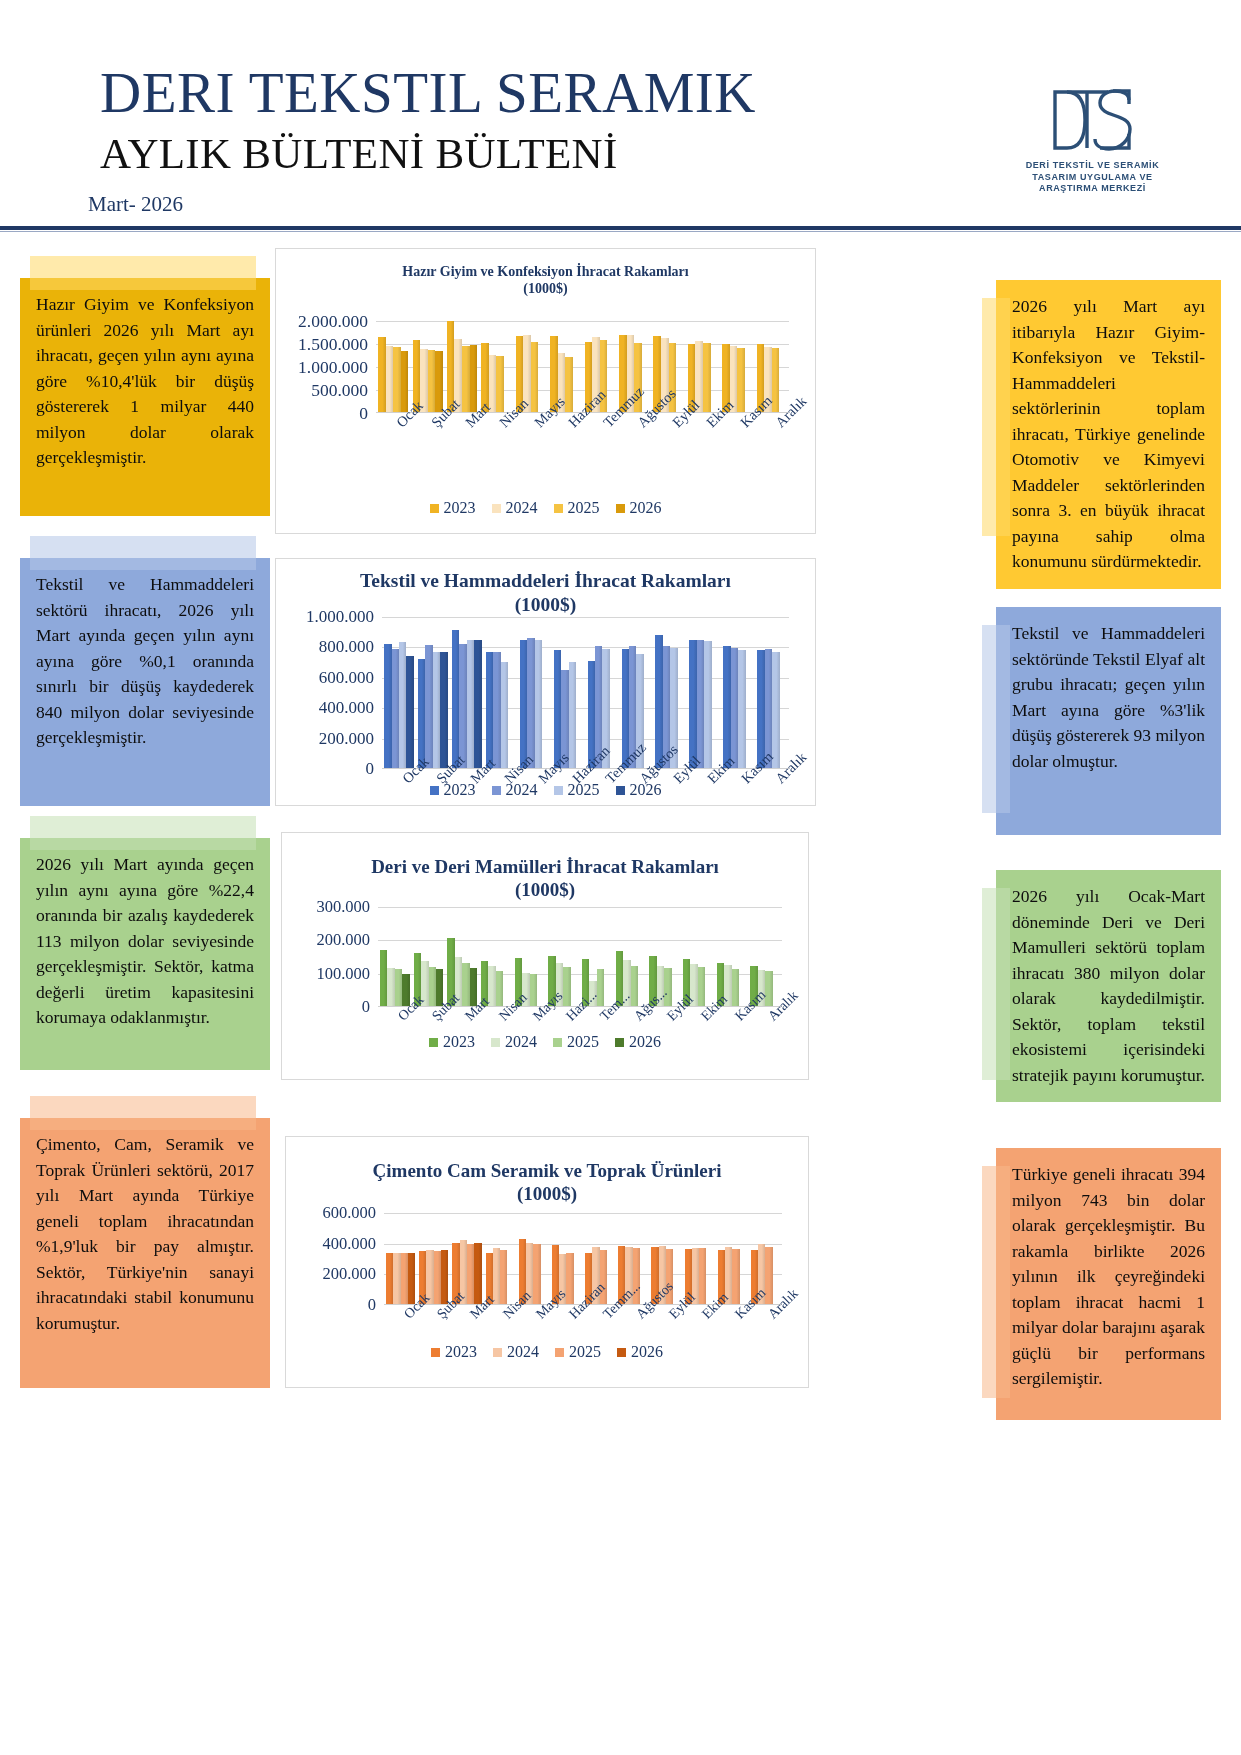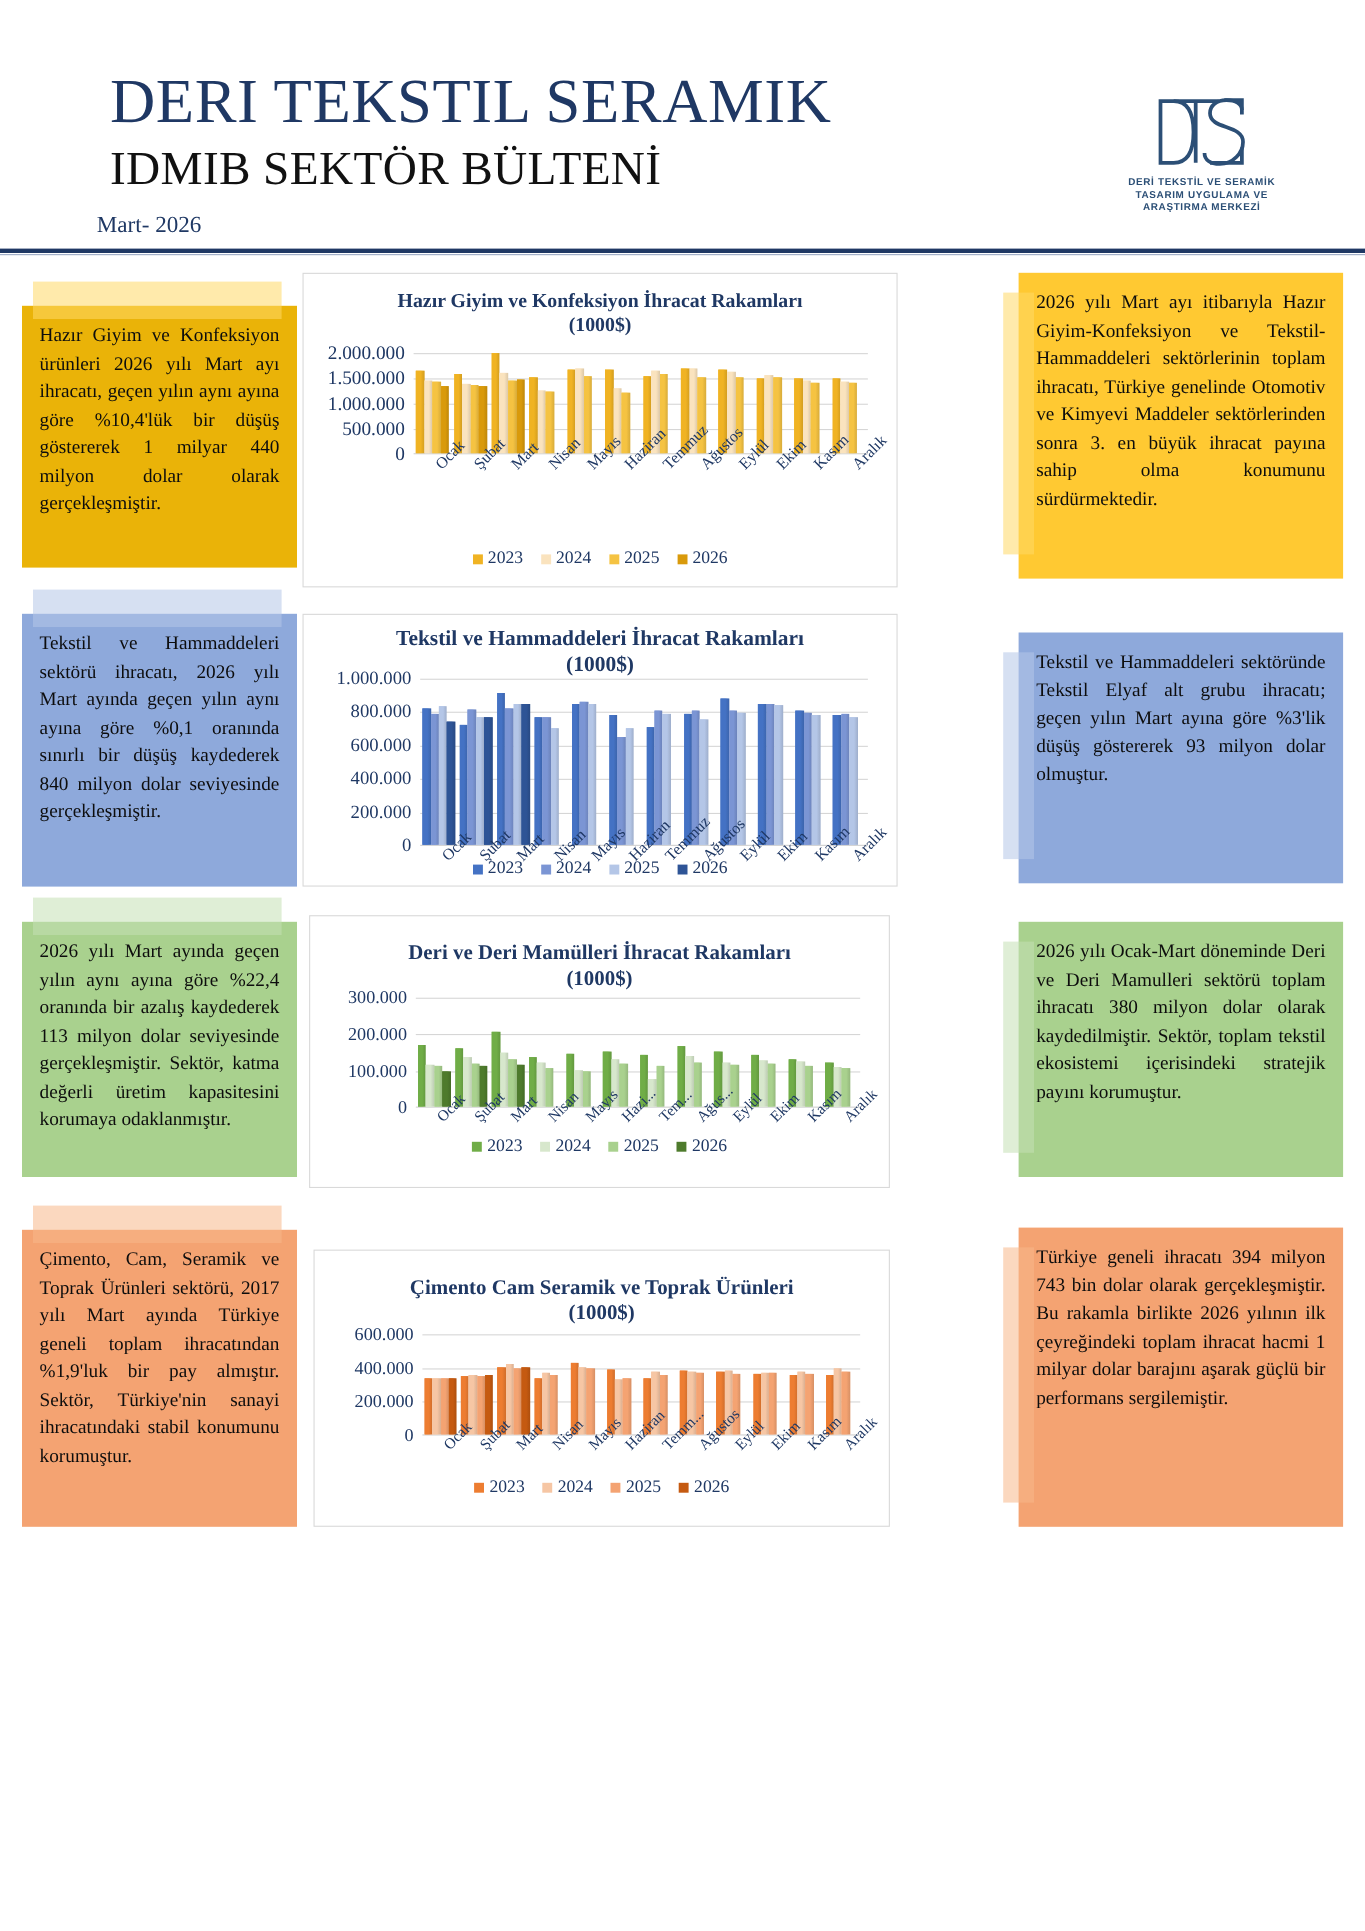--- a/index.html
+++ b/index.html
@@ -58,21 +58,21 @@
     position:absolute;
     font-family:"Liberation Serif", serif;
     font-size:17.5px;line-height:25.5px;
     text-align:justify;
     color:#0d0d0d;
     padding:14px 16px;
     box-sizing:border-box;
     text-justify:inter-word;
   }
   .note.left{left:20px;width:250px;}
-  .note.right{right:20px;width:295px;}
+  .note.right{right:20px;width:225px;margin-top:32px;}
   .note-shade{
     position:absolute;z-index:0;opacity:.55;
   }
   .note-inner{position:relative;z-index:1;}
 
   .chartbox{
     position:absolute;
     background:#ffffff;
     border:1px solid #d9d9d9;
     box-sizing:border-box;
@@ -130,21 +130,21 @@
     text-align:left;
   }
 </style>
 </head>
 <body>
 
 <div class="page">
 
   <div class="header">
     <div class="title-main">DERI TEKSTIL SERAMIK</div>
-    <div class="title-sub">IDMIB SEKTÖR BÜLTENİ</div>
+    <div class="title-sub">AYLIK BÜLTENİ BÜLTENİ</div>
     <div class="title-date">Mart- 2026</div>
 
     <div class="logo">
       <svg width="175" height="76" viewBox="0 0 175 76">
         <g fill="none" stroke="#2c4f76" stroke-width="3.4">
 
           <path d="M50 10 L50 66 L62 66 C74 66 80 57 80 38 C80 19 74 10 62 10 Z"></path>
 
           <path d="M62 10 L103 10"></path>
           <path d="M82 10 L82 66"></path>
@@ -170,21 +170,21 @@
       <div class="section" style="top: 0px;">
         <div class="note left" style="top: 278px; min-height: 238px; background: #eab308;">
           <div class="note-shade" style="left: 10px; top: -22px; width: 226px; height: 34px; background: rgb(255, 217, 102);"></div>
           <div class="note-inner">Hazır Giyim ve Konfeksiyon ürünleri 2026 yılı Mart ayı ihracatı, geçen yılın aynı ayına göre %10,4'lük bir düşüş göstererek 1 milyar 440 milyon dolar olarak gerçekleşmiştir.</div>
         </div>
         <div class="note right" style="top: 248px; min-height: 278px; background: rgb(255, 201, 50);">
           <div class="note-shade" style="left: -14px; top: 18px; width: 28px; height: 238px; background: rgb(255, 217, 102);"></div>
           <div class="note-inner">2026 yılı Mart ayı itibarıyla Hazır Giyim-Konfeksiyon ve Tekstil-Hammaddeleri sektörlerinin toplam ihracatı, Türkiye genelinde Otomotiv ve Kimyevi Maddeler sektörlerinden sonra 3. en büyük ihracat payına sahip olma konumunu sürdürmektedir.</div>
         </div>
         <div class="chartbox" style="left: 275px; top: 248px; width: 541px; height: 286px;">
-          <div class="ch-title" style="position: absolute; left: 0px; right: 0px; top: 14px; font-size: 18px;">
+          <div class="ch-title" style="position: absolute; left: 0px; right: 0px; top: 14px; font-size: 14px;">
             <div>Hazır Giyim ve Konfeksiyon İhracat Rakamları</div>
             <div>(1000$)</div>
           </div>
           <div class="plot-wrap" style="position: absolute; left: 0px; right: 0px; top: 72px; height: 92px;">
             <div class="yaxis" style="width: 92px; height: 92px; font-size: 17.5px;">
               <div class="ylab" style="top: 92px;">0</div>
               <div class="ylab" style="top: 69px;">500.000</div>
               <div class="ylab" style="top: 46px;">1.000.000</div>
               <div class="ylab" style="top: 23px;">1.500.000</div>
               <div class="ylab" style="top: 0px;">2.000.000</div>

